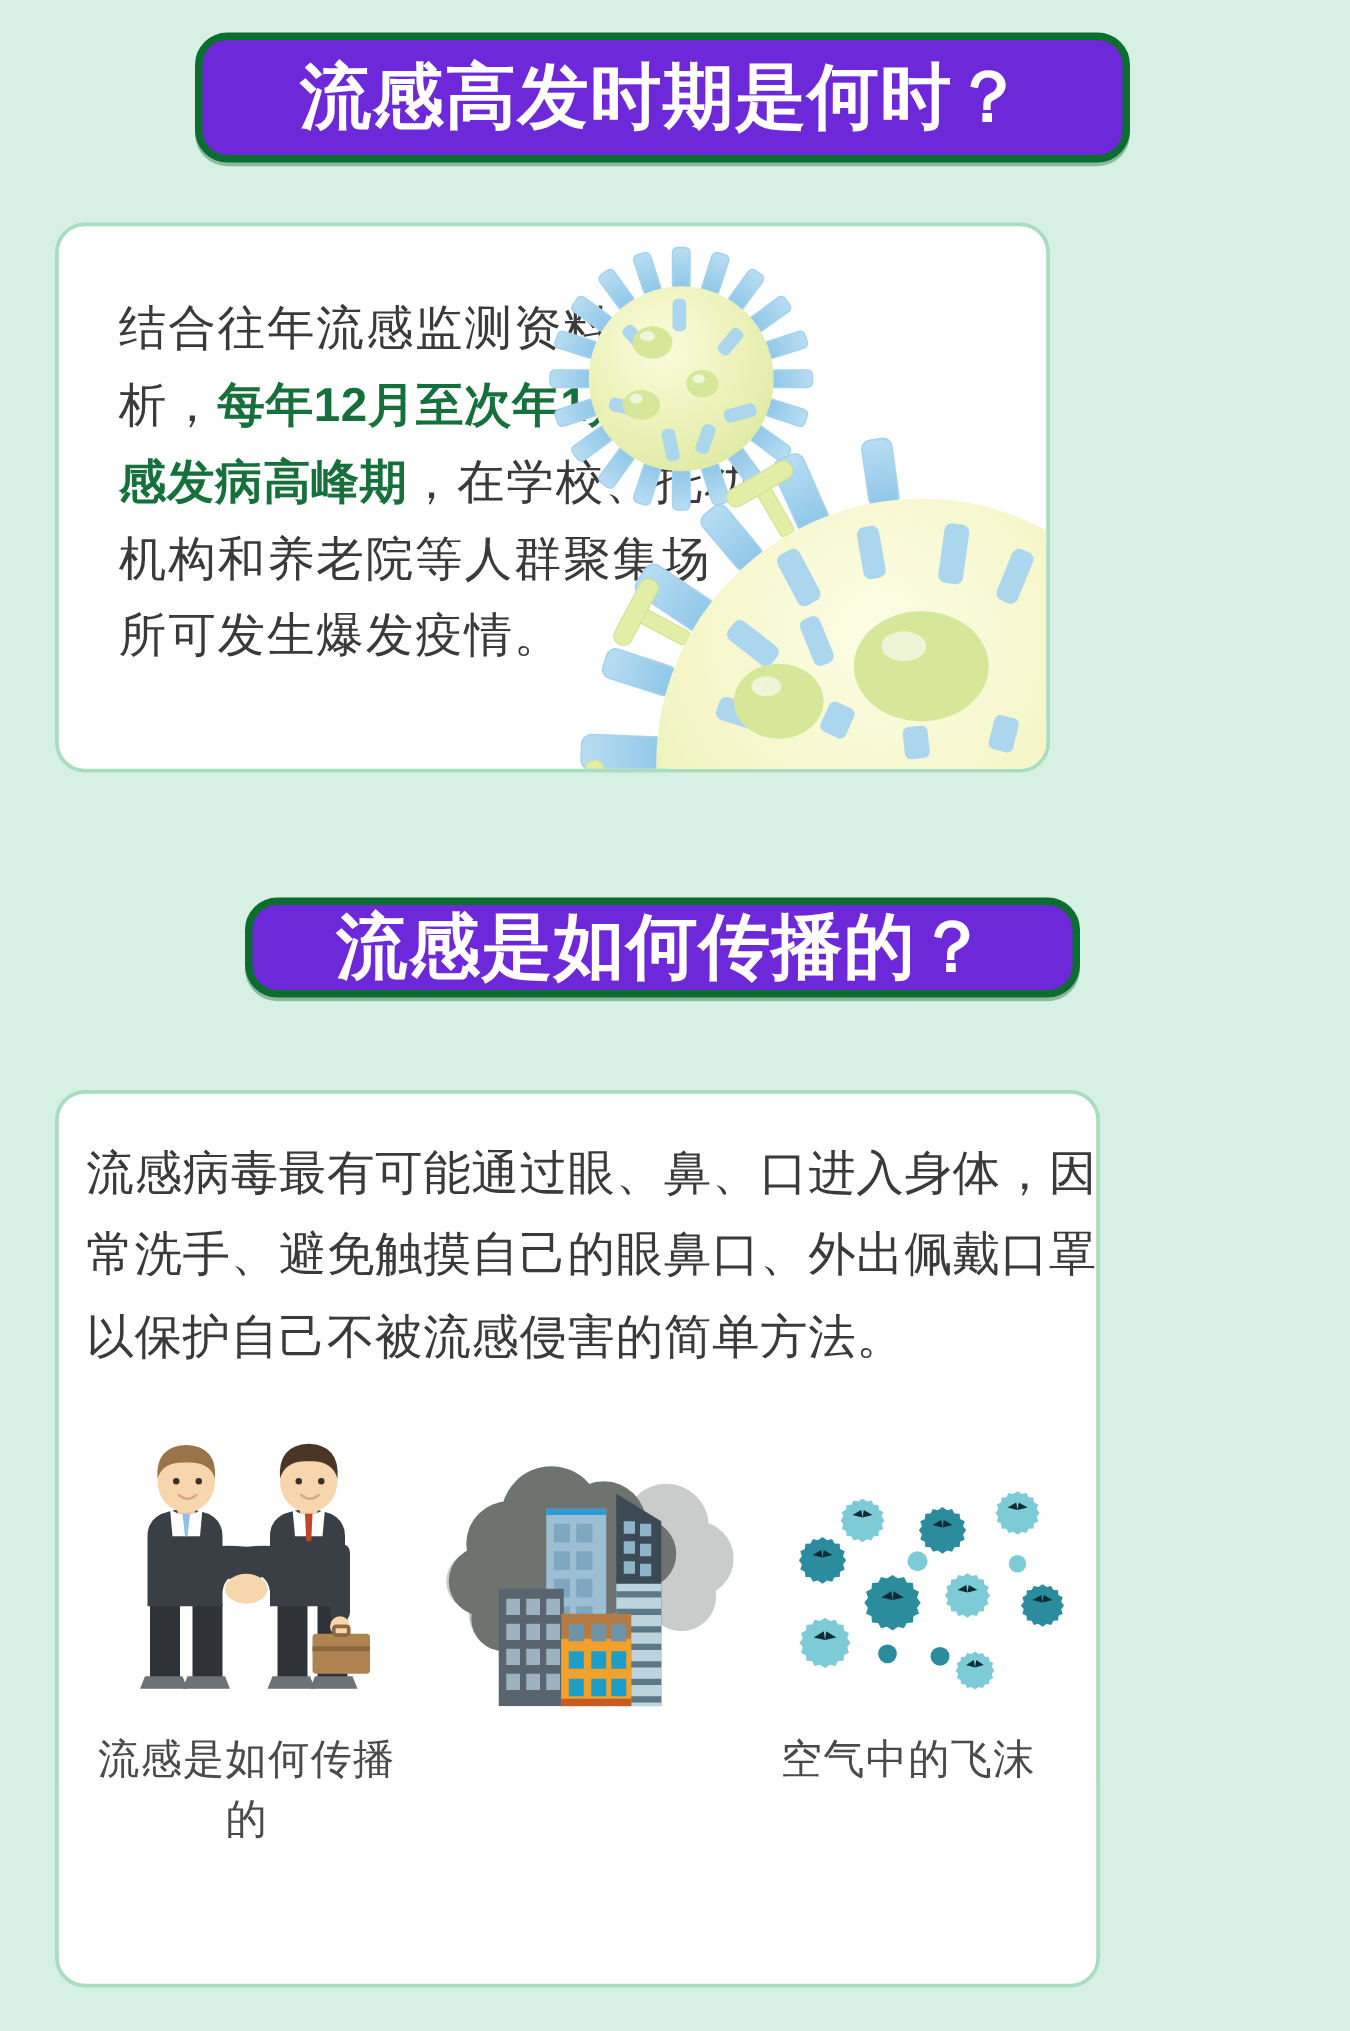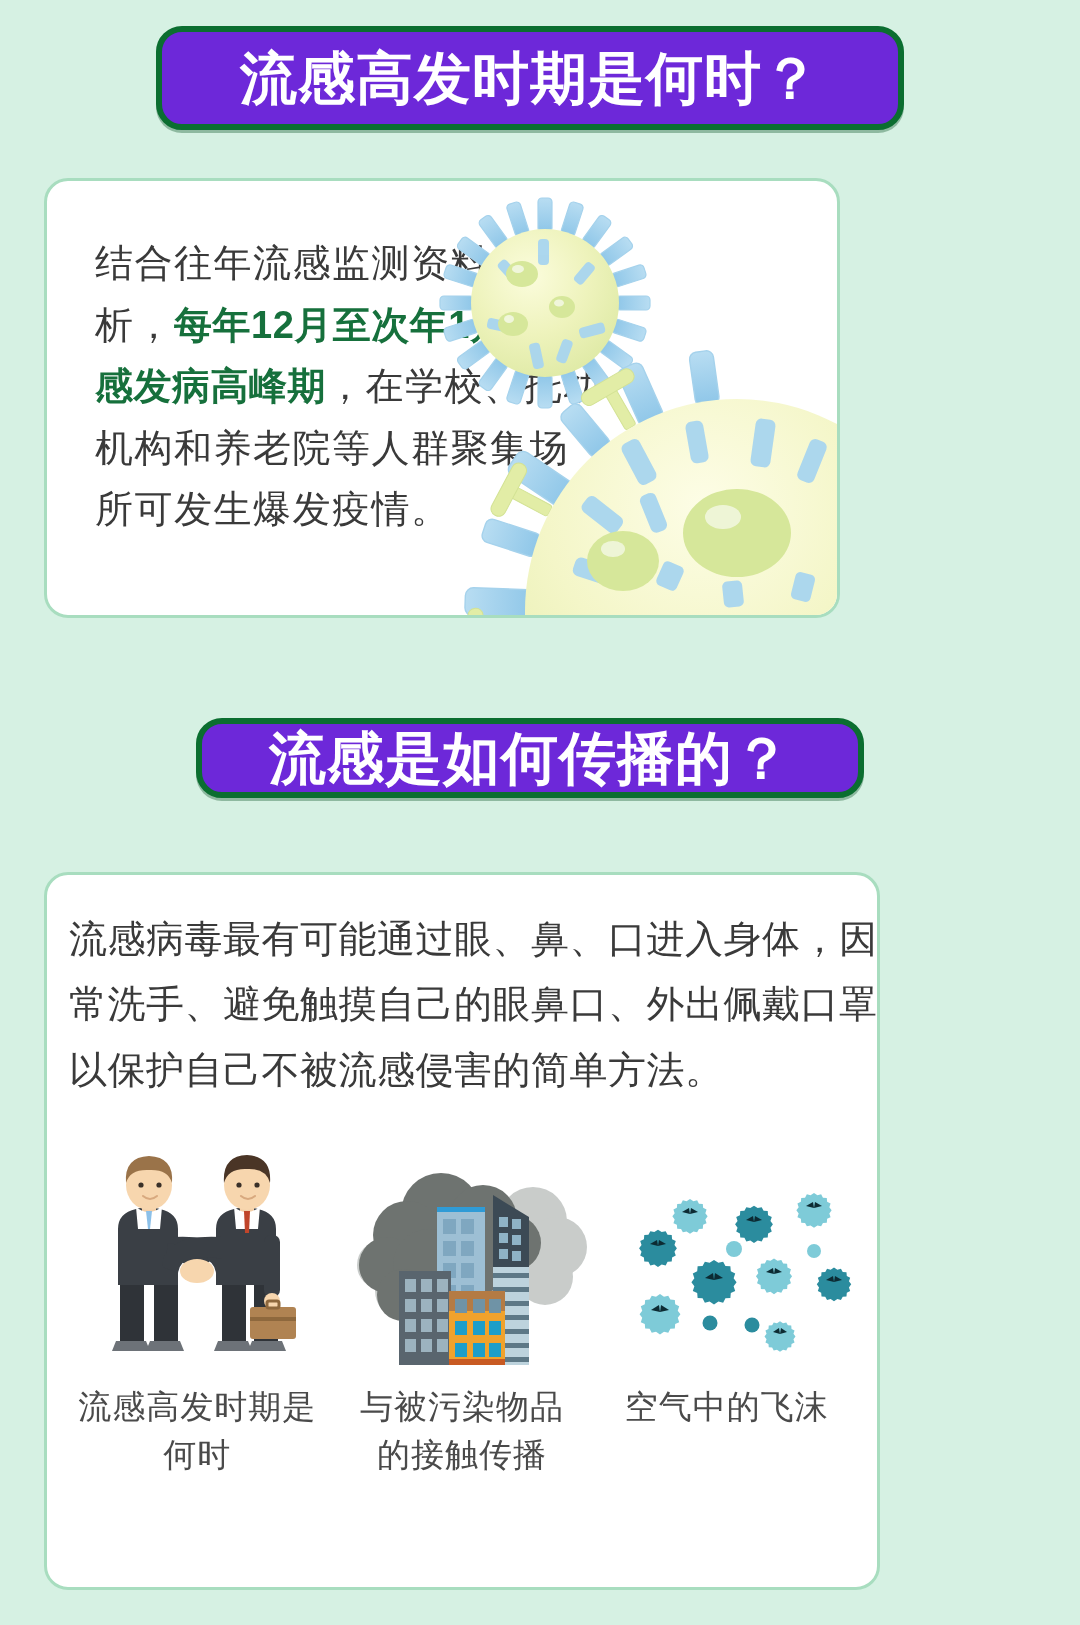--- a/index.html
+++ b/index.html
@@ -399,21 +399,21 @@
             <rect x="192" y="110" width="16" height="62" rx="7" fill="#3a3f45"></rect>
             <circle cx="200" cy="176" r="8" fill="#f7d6ae"></circle>
             <rect x="178" y="182" width="46" height="32" rx="3" fill="#b08352"></rect>
             <rect x="178" y="192" width="46" height="4" fill="#8e683d"></rect>
             <rect x="195" y="176" width="12" height="7" rx="2" fill="none" stroke="#8e683d" stroke-width="3"></rect>
           </g>
 
           <ellipse cx="125" cy="146" rx="17" ry="12" fill="#f7d6ae"></ellipse>
           <path d="M112 143 q13 -7 26 2" fill="none" stroke="#e0b territory" stroke-width="0"></path>
         </svg>
-        <div class="route-caption">流感高发时期是何时</div>
+        <div class="route-caption">流感是如何传播的</div>
       </div>
 
       <div class="route">
         <svg class="route-art" viewBox="0 0 250 240">
 
           <g fill="#b7bbb9" opacity="0.75">
             <circle cx="196" cy="96" r="34"></circle>
             <circle cx="220" cy="122" r="30"></circle>
             <circle cx="208" cy="152" r="28"></circle>
             <circle cx="66" cy="166" r="28"></circle>
@@ -495,22 +495,20 @@
               <rect x="118" y="196" width="12" height="14"></rect>
                 <rect x="136" y="196" width="12" height="14"></rect>
                 <rect x="152" y="196" width="12" height="14"></rect>
               <rect x="118" y="218" width="12" height="14"></rect>
                 <rect x="136" y="218" width="12" height="14"></rect>
                 <rect x="152" y="218" width="12" height="14"></rect>
             </g>
             <rect x="112" y="234" width="56" height="6" fill="#c85a22"></rect>
           </g>
         </svg>
-        <div class="route-caption">与被污染物品
-的接触传播</div>
       </div>
 
       <div class="route">
         <svg class="route-art" viewBox="0 0 250 240">
           <defs>
             <g id="germ">
               <path d="M0,-22 L4.2,-19.2 L8.7,-20.3 L10.9,-16.2 L15.6,-15.9 L16,-11.2 L20.2,-9.1 L18.7,-4.6 L21.5,-0.8 L18.7,3 L20.2,7.5 L16,9.6 L15.6,14.3 L10.9,14.6 L8.7,18.7 L4.2,17.6 L0,20.4 L-4.2,17.6 L-8.7,18.7 L-10.9,14.6 L-15.6,14.3 L-16,9.6 L-20.2,7.5 L-18.7,3 L-21.5,-0.8 L-18.7,-4.6 L-20.2,-9.1 L-16,-11.2 L-15.6,-15.9 L-10.9,-16.2 L-8.7,-20.3 L-4.2,-19.2 Z"></path>
             </g>
           </defs>
           <g>

